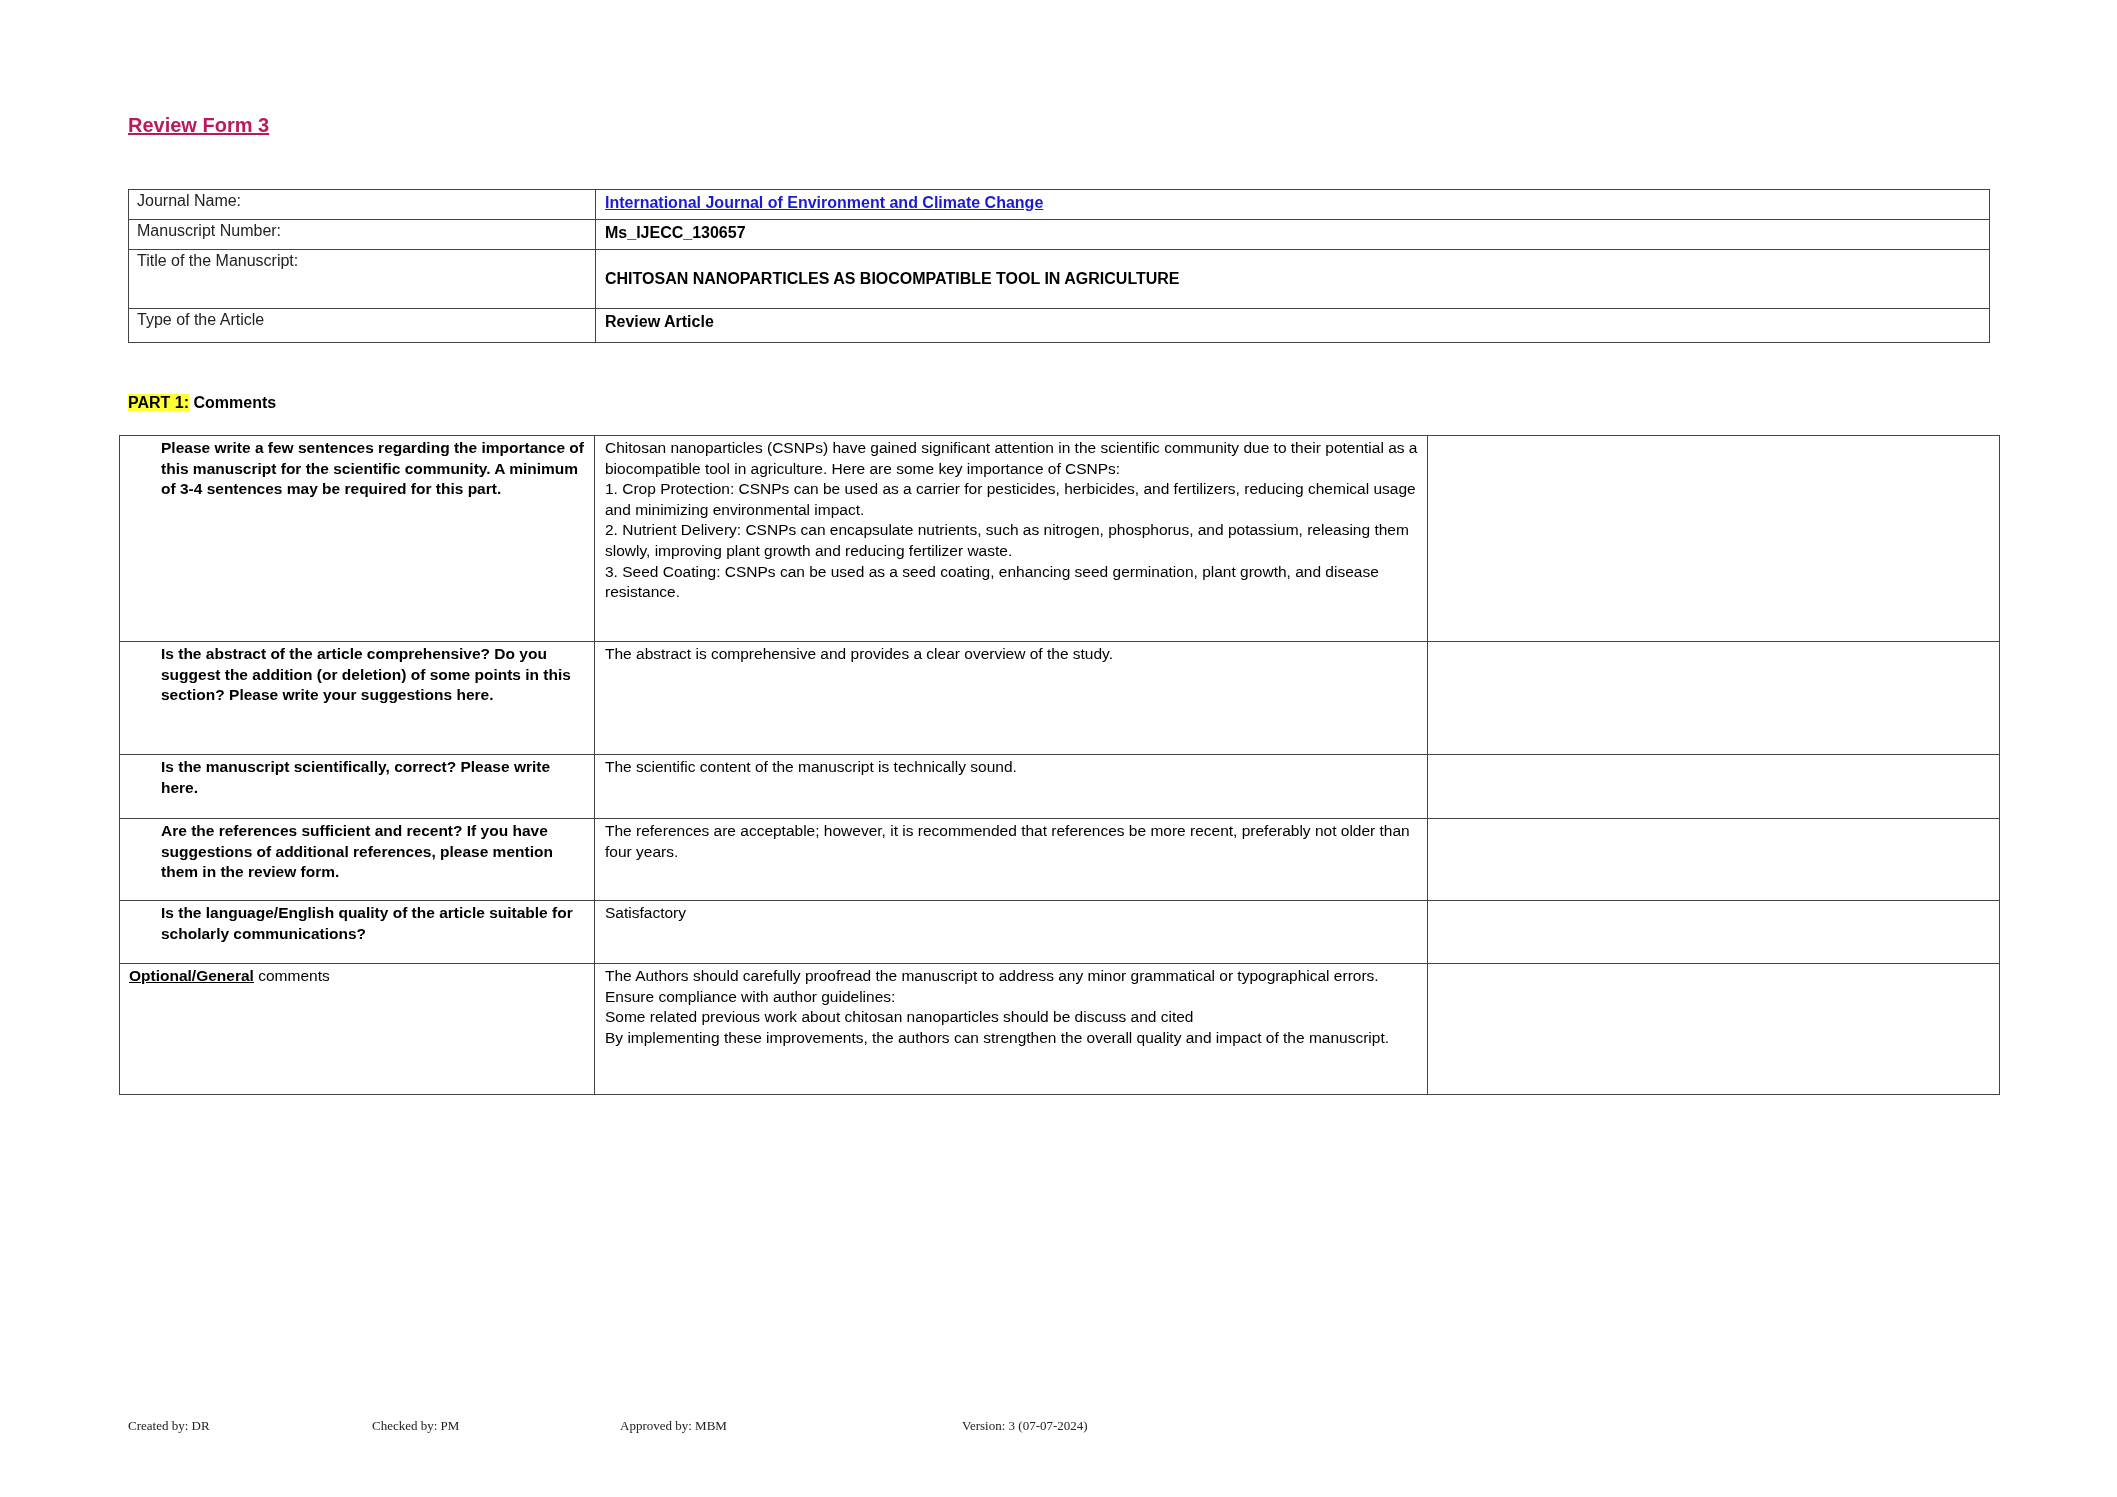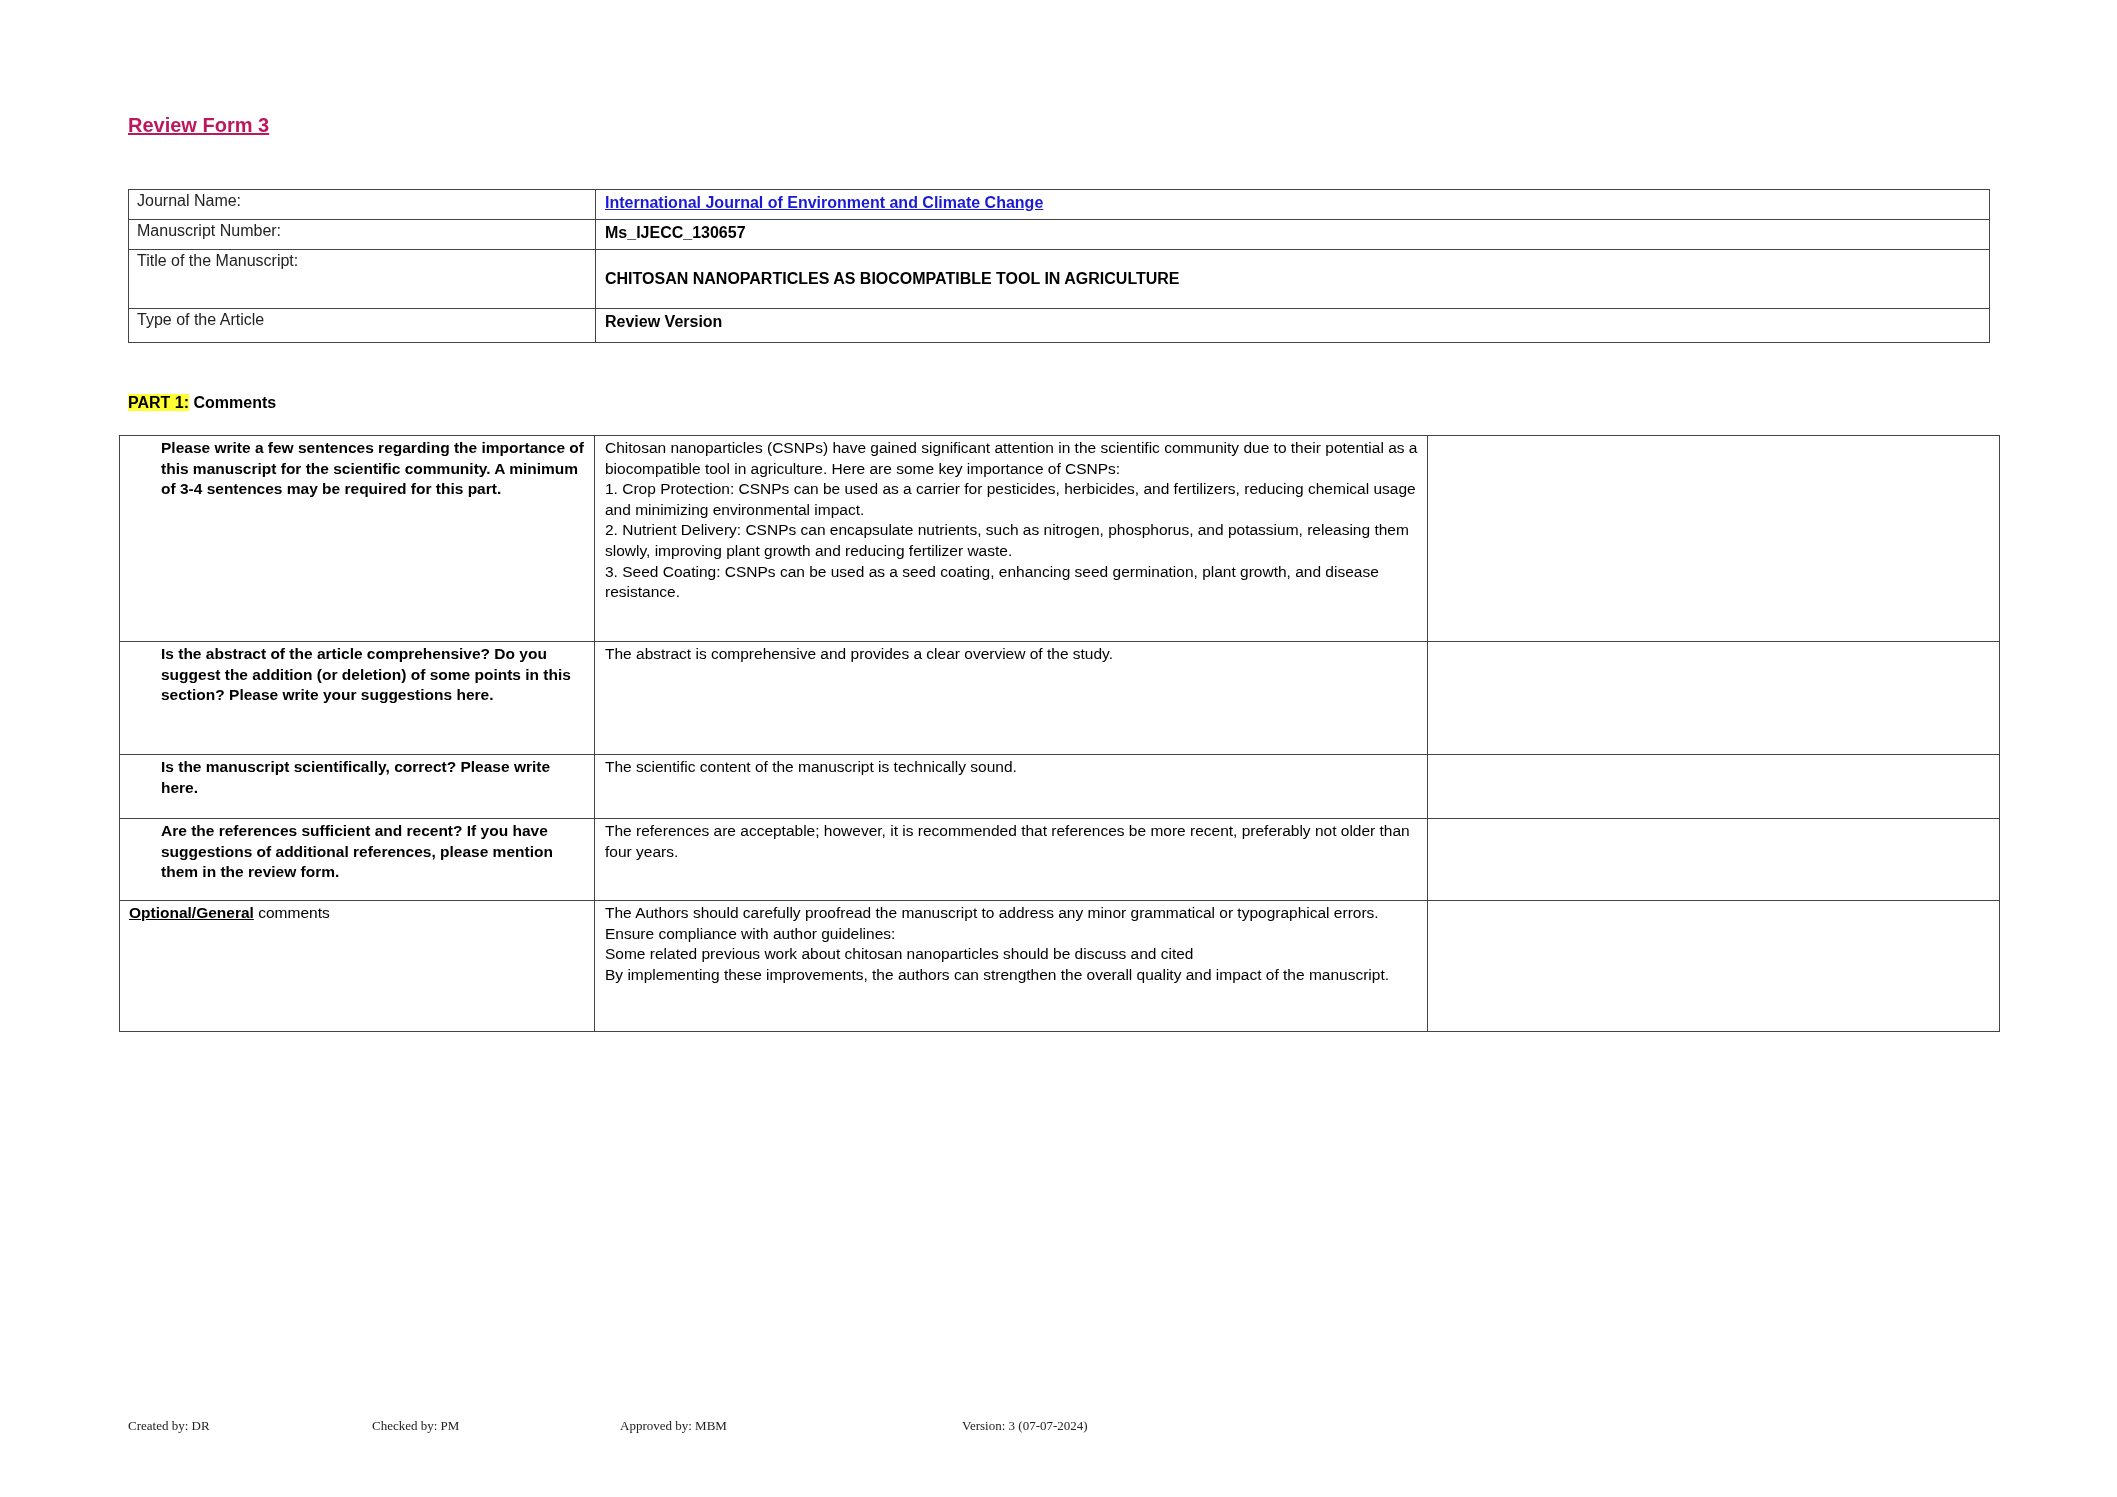--- a/index.html
+++ b/index.html
@@ -51,21 +51,21 @@
   <tr class="r2">
     <td class="lbl">Manuscript Number:</td>
     <td class="val">Ms_IJECC_130657</td>
   </tr>
   <tr class="r3">
     <td class="lbl">Title of the Manuscript:</td>
     <td class="val">CHITOSAN NANOPARTICLES AS BIOCOMPATIBLE TOOL IN AGRICULTURE</td>
   </tr>
   <tr class="r4">
     <td class="lbl">Type of the Article</td>
-    <td class="val">Review Version</td>
+    <td class="val">Review Article</td>
   </tr>
 </tbody>
   </table>
 
 <div class="abs part-heading">
   <span class="part-hl">PART  1:</span><span> Comments</span>
 </div>
 
 <table class="comments-table">
   <colgroup>
@@ -90,20 +90,25 @@
   <tr style="height:64px">
     <td class="q">Is the manuscript scientifically, correct? Please write here.</td>
     <td class="ans">The scientific content of the manuscript is technically sound.</td>
     <td></td>
   </tr>
   <tr style="height:82px">
     <td class="q">Are the references sufficient and recent? If you have suggestions of additional references, please mention them in the review form.</td>
     <td class="ans">The references are acceptable; however, it is recommended that references be more recent, preferably not older than four years.</td>
     <td></td>
   </tr>
+  <tr style="height:63px">
+    <td class="q">Is the language/English quality of the article suitable for scholarly communications?</td>
+    <td class="ans">Satisfactory</td>
+    <td></td>
+  </tr>
   <tr style="height:131px">
     <td class="opt"><span class="opt-u">Optional/General</span><span> comments</span></td>
     <td class="ans just">The Authors should carefully proofread the manuscript to address any minor grammatical or typographical errors.
 Ensure compliance with author guidelines:
 Some related previous work about chitosan nanoparticles should be discuss and cited
 By implementing these improvements, the authors can strengthen the overall quality and impact of the manuscript.</td>
     <td></td>
   </tr>
 </tbody>
   </table>

